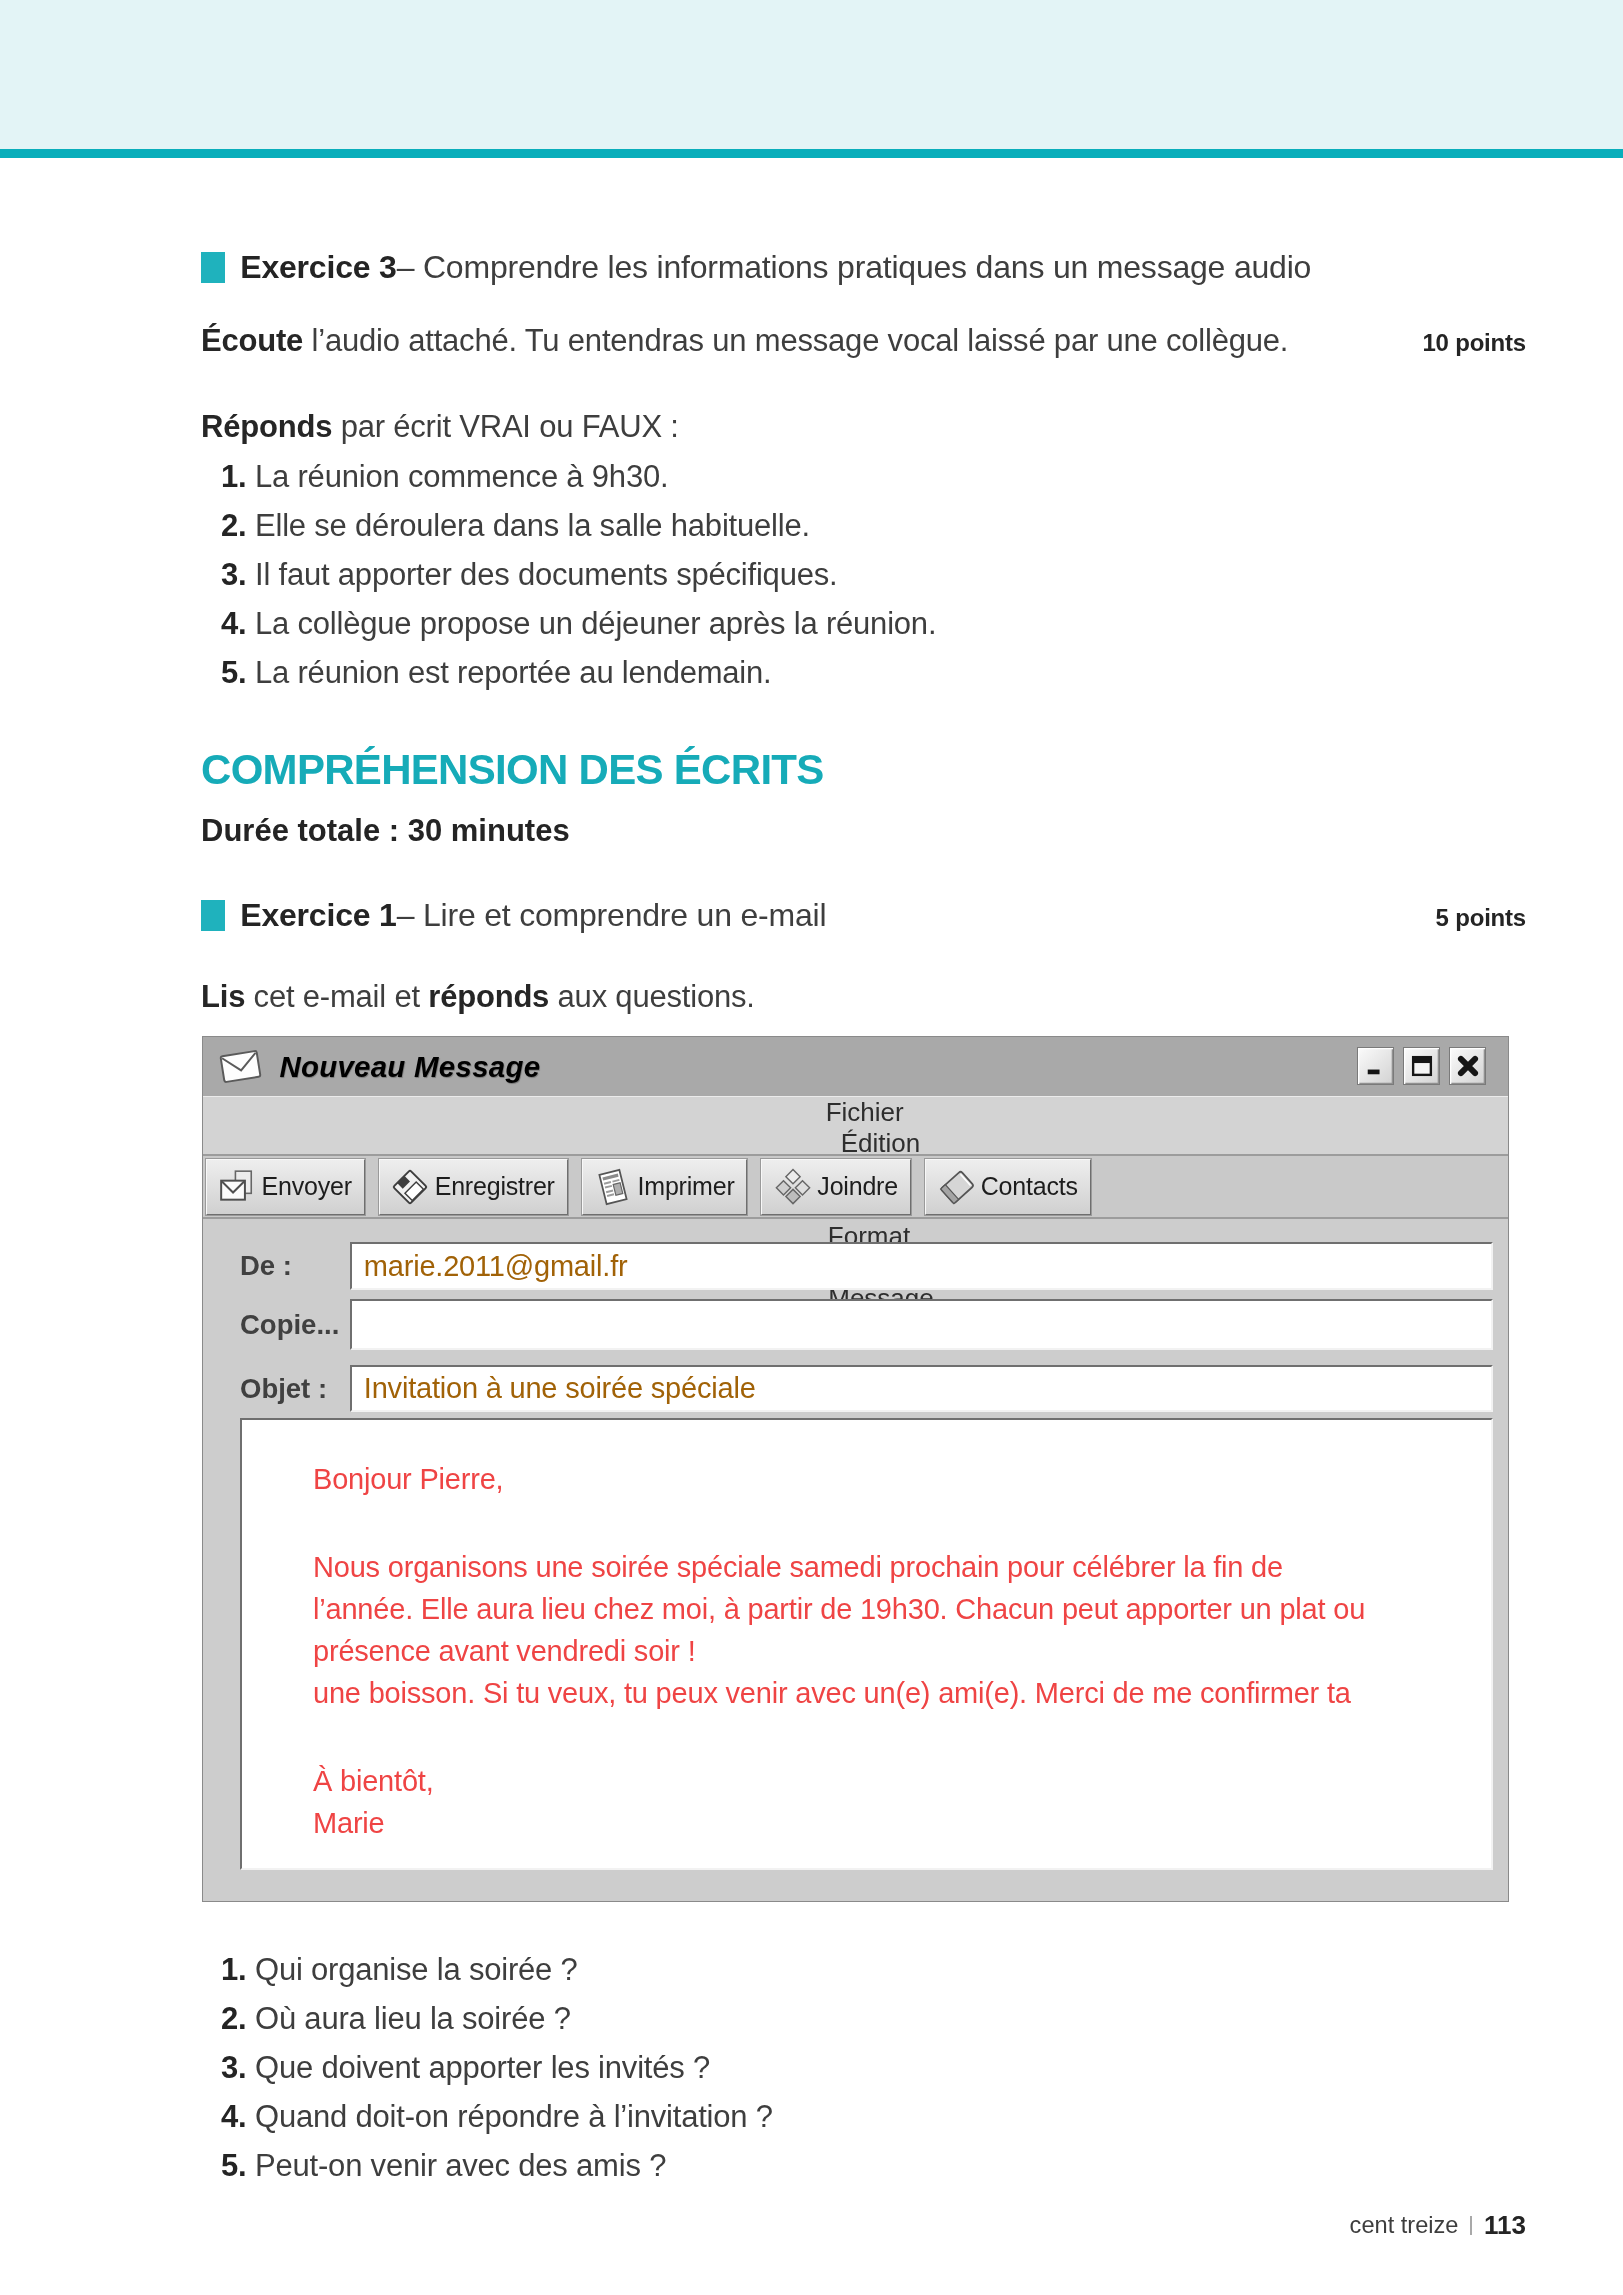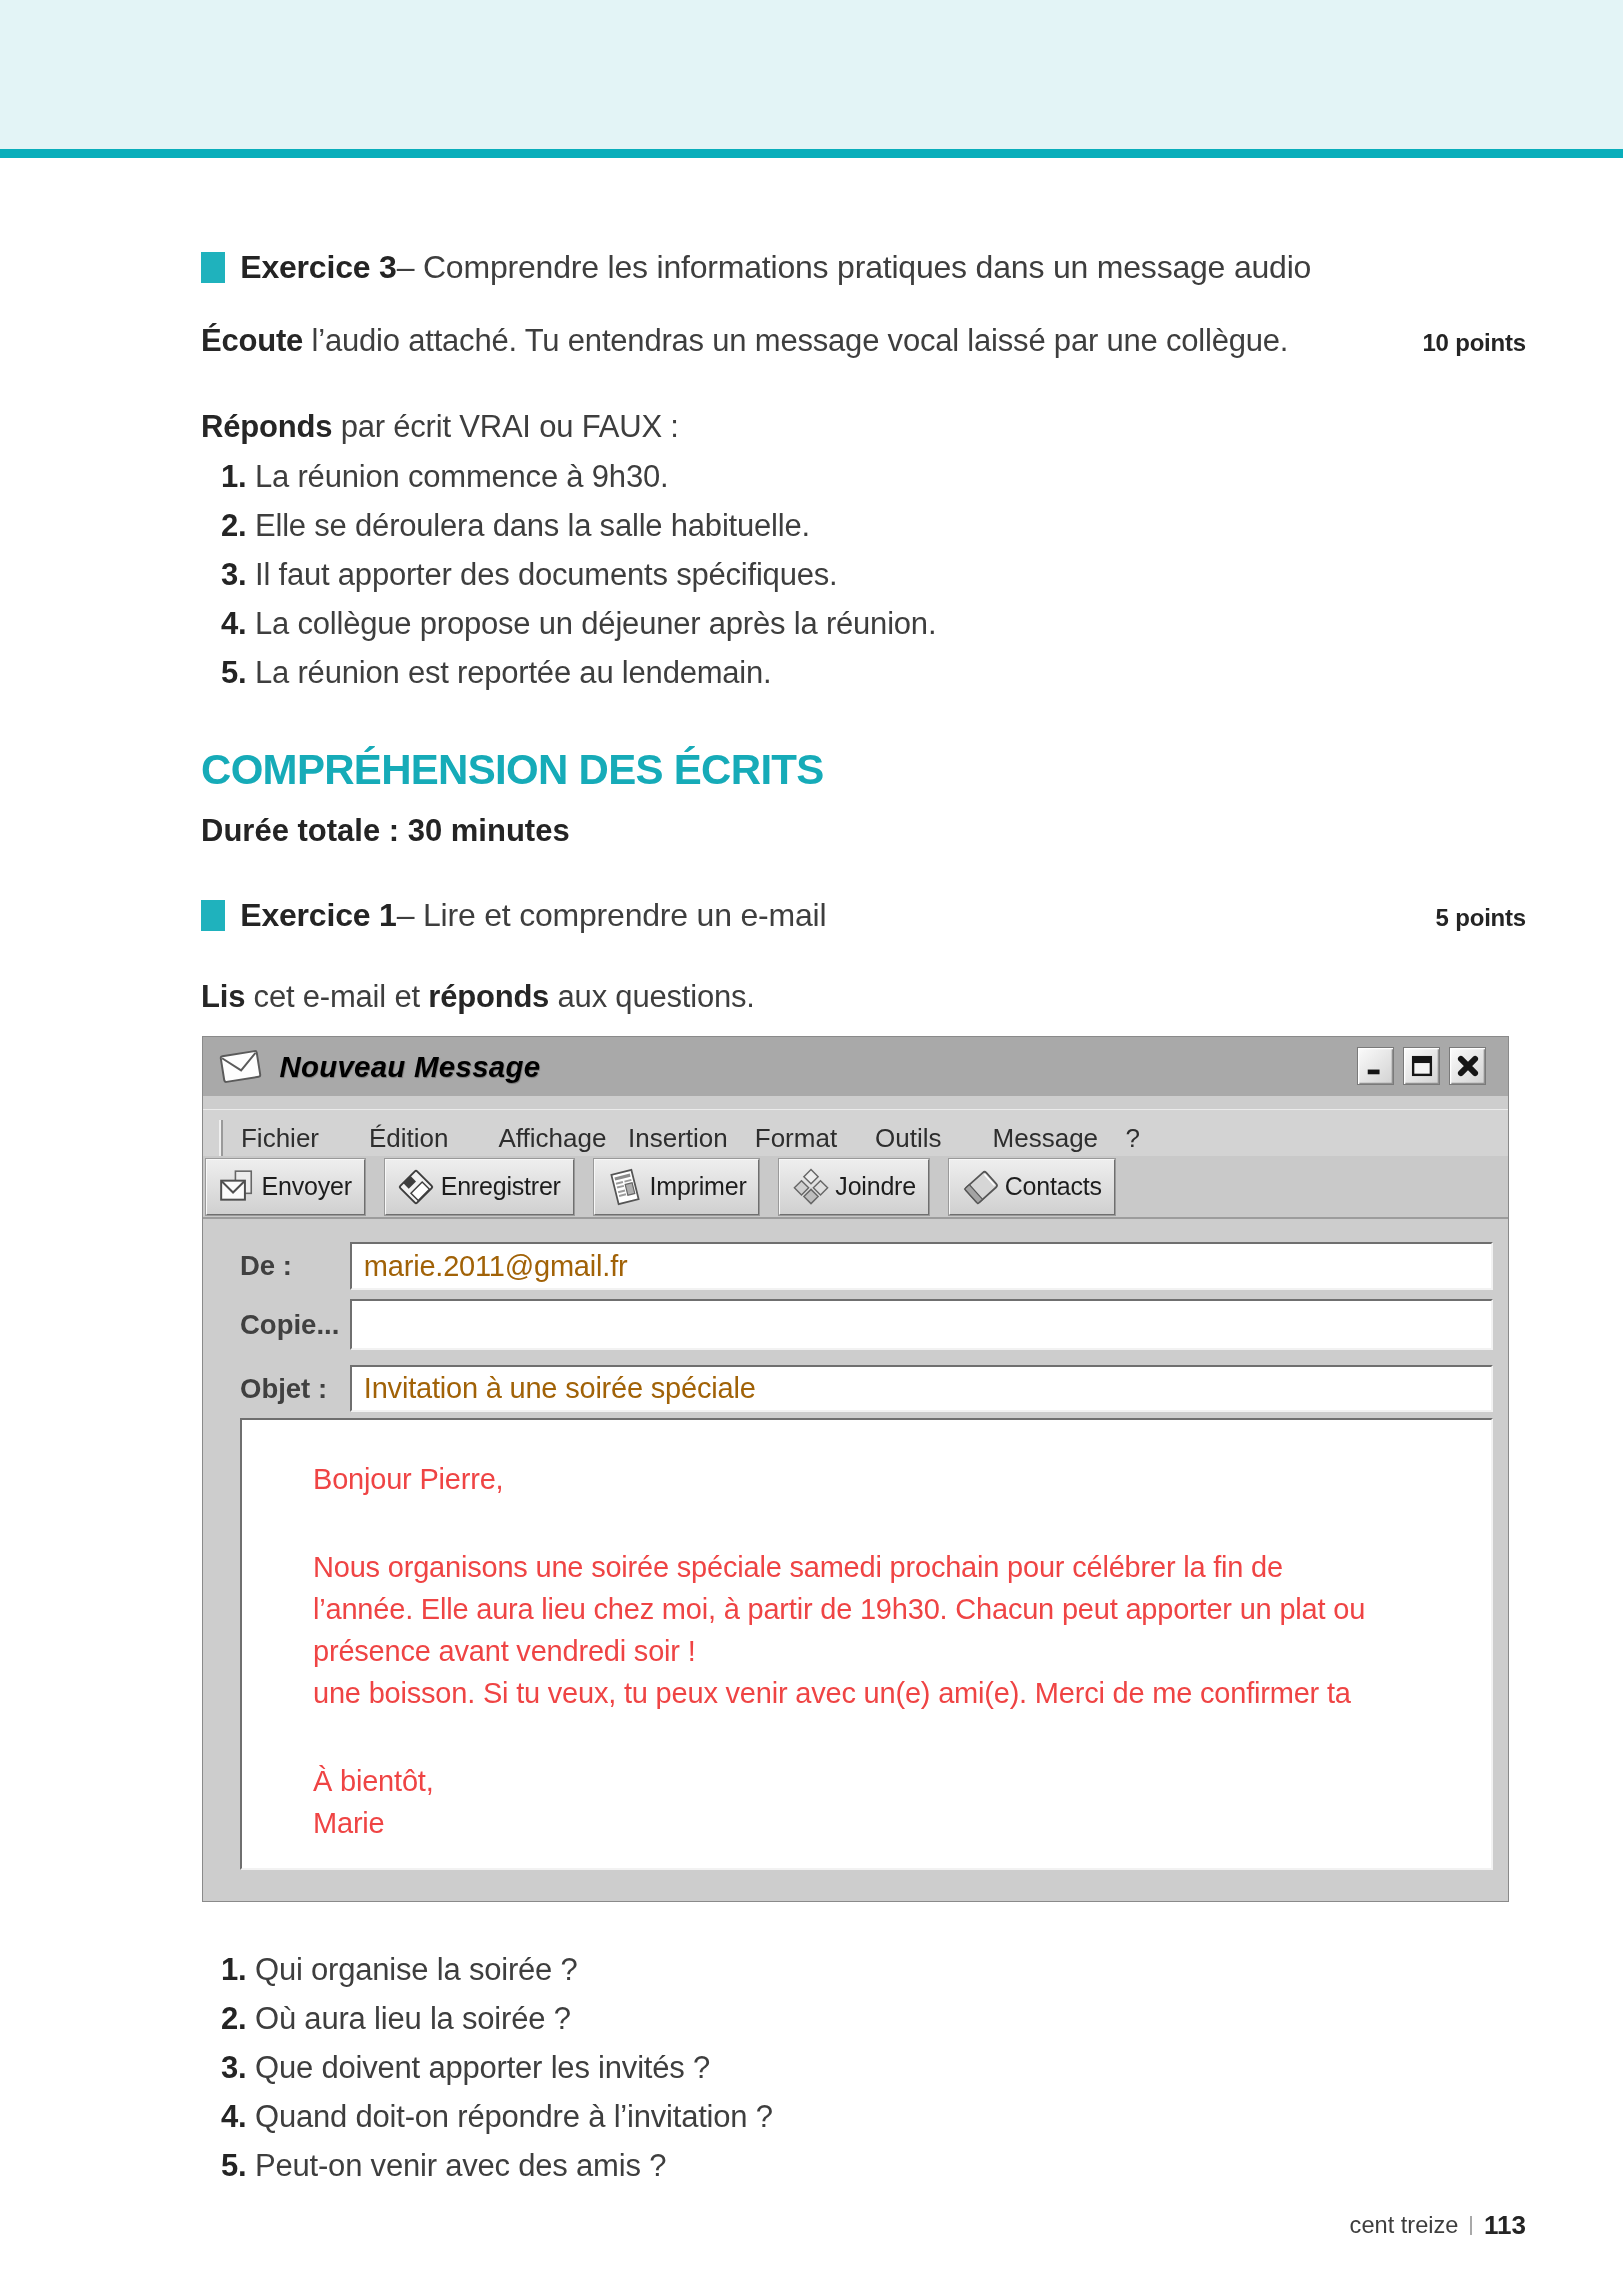--- a/index.html
+++ b/index.html
@@ -47,29 +47,29 @@
   .t-icon { margin-left:14.4px; width:47px; height:39px; display:inline-flex; }
   .t-text { color:#000000; font-weight:bold; font-size:29.4px; margin-left:15px; letter-spacing:0.3px;
             text-shadow:0.7px 0.7px 0.7px rgba(90,90,90,.6);font-style:italic; }
   .controls { position:absolute; right:21.6px; top:9.8px; display:flex; gap:9.2px; }
   .wbtn {
     width:37px; height:38px; border:0.7px solid #7a7a7a; background:linear-gradient(135deg,#fbfbfb,#d2d2d2);
     box-shadow:inset 1.3px 1.3px 0 #ffffff, inset -1.3px -1.3px 0 #909090;
     display:flex; align-items:center; justify-content:center; cursor:default; padding:0;
   }
   .menubar {
-    position:absolute; left:0; top:72px; width:100%; height:60px; background:#d3d3d3;
+    position:absolute; left:0; top:59px; width:100%; height:60px; background:#d3d3d3;
     border-top:1.3px solid #ebebeb; border-bottom:2px solid #9c9c9c;
-    display:flex; align-items:center; font-size:26px; color:#2e2e2e;
+    display:flex; align-items:center; font-size:26px; color:#2e2e2e;flex-direction:column;
   }
   .grip { width:3.9px; height:38px; margin-left:15.7px; border-left:2px solid #efefef; border-right:2px solid #9a9a9a; }
   .menu-item { white-space:nowrap; }
   .toolbar {
     position:absolute; left:0; top:119px; width:100%; height:63px; background:#c9c9c9;
-    border-bottom:2px solid #9c9c9c; display:flex; align-items:center; gap:20px; padding-left:2.6px;
+    border-bottom:2px solid #9c9c9c; display:flex; align-items:center; gap:14px; padding-left:2.6px;
   }
   .tbtn {
     height:56px; padding:0 11.8px; display:flex; align-items:center; gap:5.2px;
     background:linear-gradient(180deg,#eeeeee,#d0d0d0);
     border:1.3px solid; border-color:#f8f8f8 #6f6f6f #6f6f6f #f8f8f8;
     outline:0.7px solid #9a9a9a; font-family:"Liberation Sans",sans-serif;
     font-size:25px; color:#1d1d1d; letter-spacing:-0.2px; cursor:default;
   }
   .tb-icon { width:38px; height:38px; display:inline-flex; }
 

